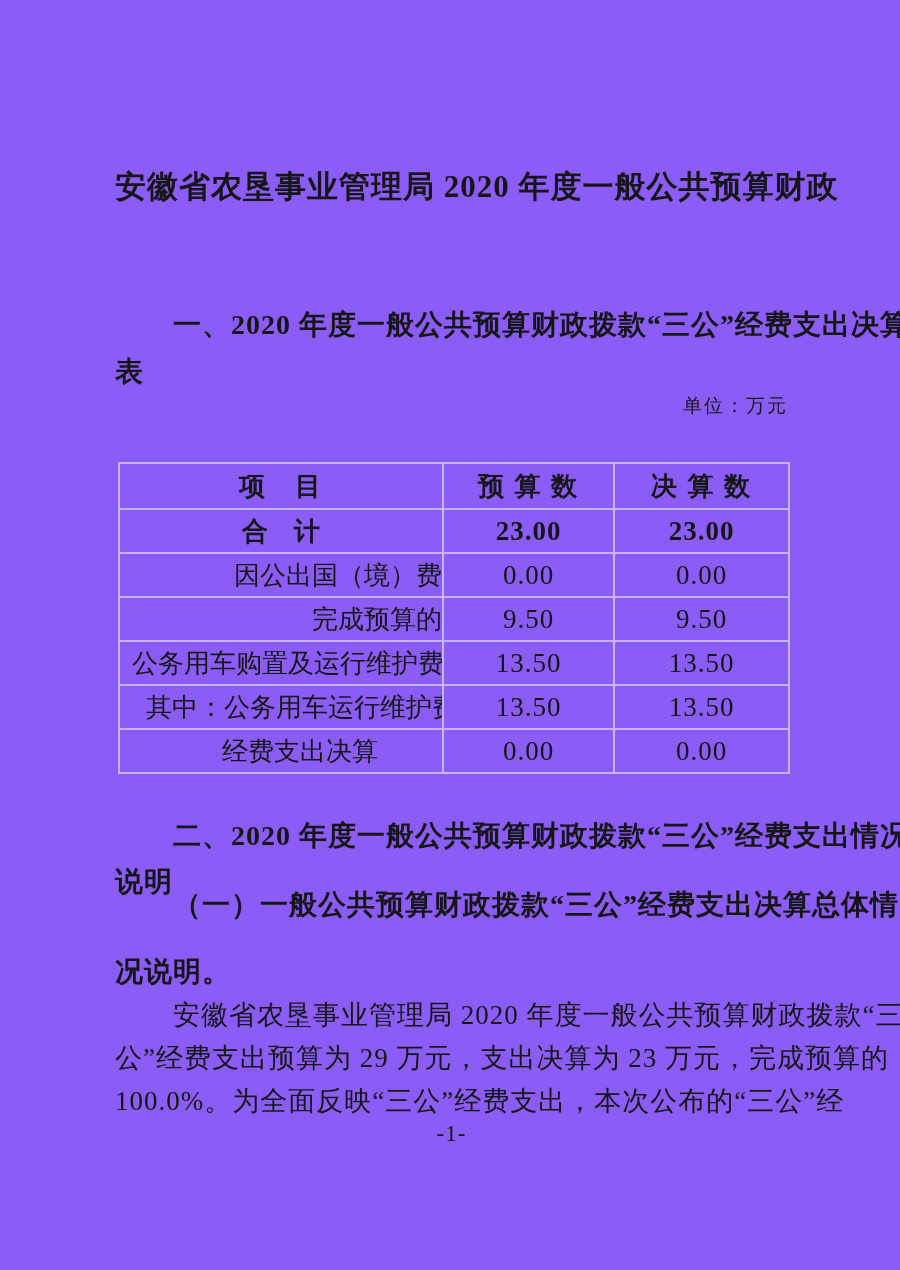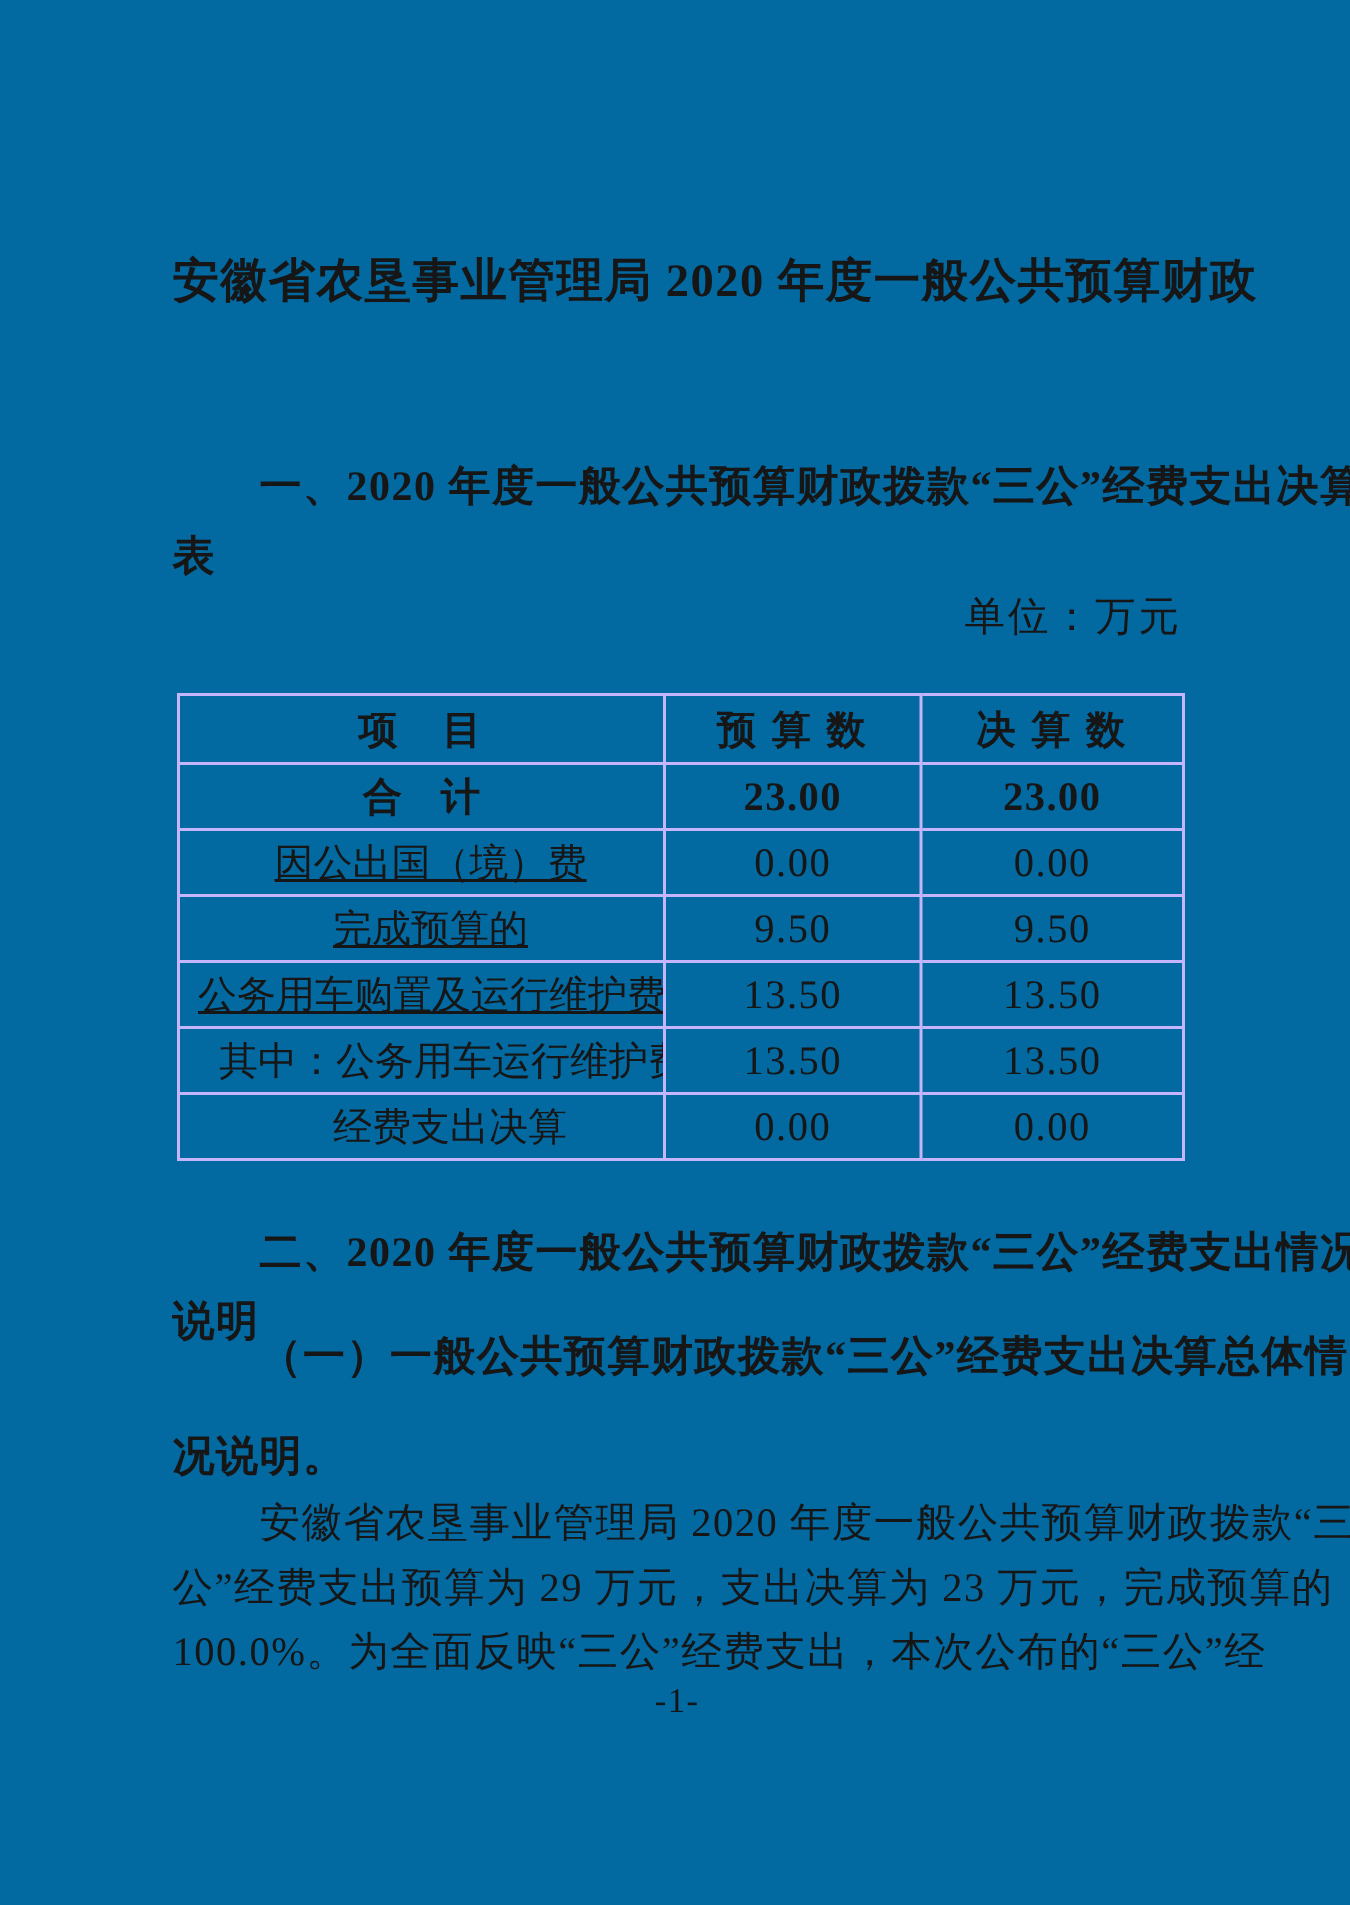--- a/index.html
+++ b/index.html
@@ -1,21 +1,21 @@
 <!DOCTYPE html>
 <html><head>
 <meta charset="utf-8">
 <style>
   * { margin: 0; padding: 0; box-sizing: border-box; }
   html, body { background: #ffffff; }
   .page {
     position: relative;
     width: 900px;
     height: 1270px;
-    background: #0369a1;
+    background: #8b5cf6;
     overflow: hidden;
     font-family: "Liberation Serif", serif;
     color: #161616;
   }
   .line { position: absolute; white-space: nowrap; line-height: 1.35; }
 
   .title-line {
     left: 115px; right: 112px;
     text-align: center;
     font-size: 31px;
@@ -32,21 +32,21 @@
     letter-spacing: 1px;
   }
   .indent-2 { padding-left: 58px; }
 
   .s1-l1 { top: 306px; }
   .s1-l2 { top: 353px; }
 
   .unit-label {
     right: 112px;
     top: 393px;
-    font-size: 27px;
+    font-size: 19px;
     letter-spacing: 2px;
   }
 
   table.budget-table {
     position: absolute;
     top: 462px;
     left: 118px;
     border-collapse: collapse;
     table-layout: fixed;
     width: 670px;
@@ -60,21 +60,21 @@
     font-size: 26px;
     text-align: center;
     vertical-align: middle;
     padding: 0;
     overflow: hidden;
     white-space: nowrap;
     margin-left: 16px;
   }
   .budget-table thead th { height: 46px; font-weight: bold; letter-spacing: 2px; }
   .budget-table .row-total td { font-weight: bold; }
-  .budget-table td.label-left   { text-align: center; padding-left: 12px; text-decoration: underline; }
+  .budget-table td.label-left   { text-align: right; padding-left: 12px; }
   .budget-table td.label-sub    { text-align: left; padding-left: 26px; }
   .budget-table td.label-sub2   { text-align: left; padding-left: 102px; }
   .budget-table td.num { font-size: 27px; letter-spacing: 1px; }
 
   .s2-l1 { top: 817px; }
   .s2-l2 { top: 863px; }
   .sub-l1 { top: 886px; }
   .sub-l2 { top: 953px; }
 
   .body-line {

